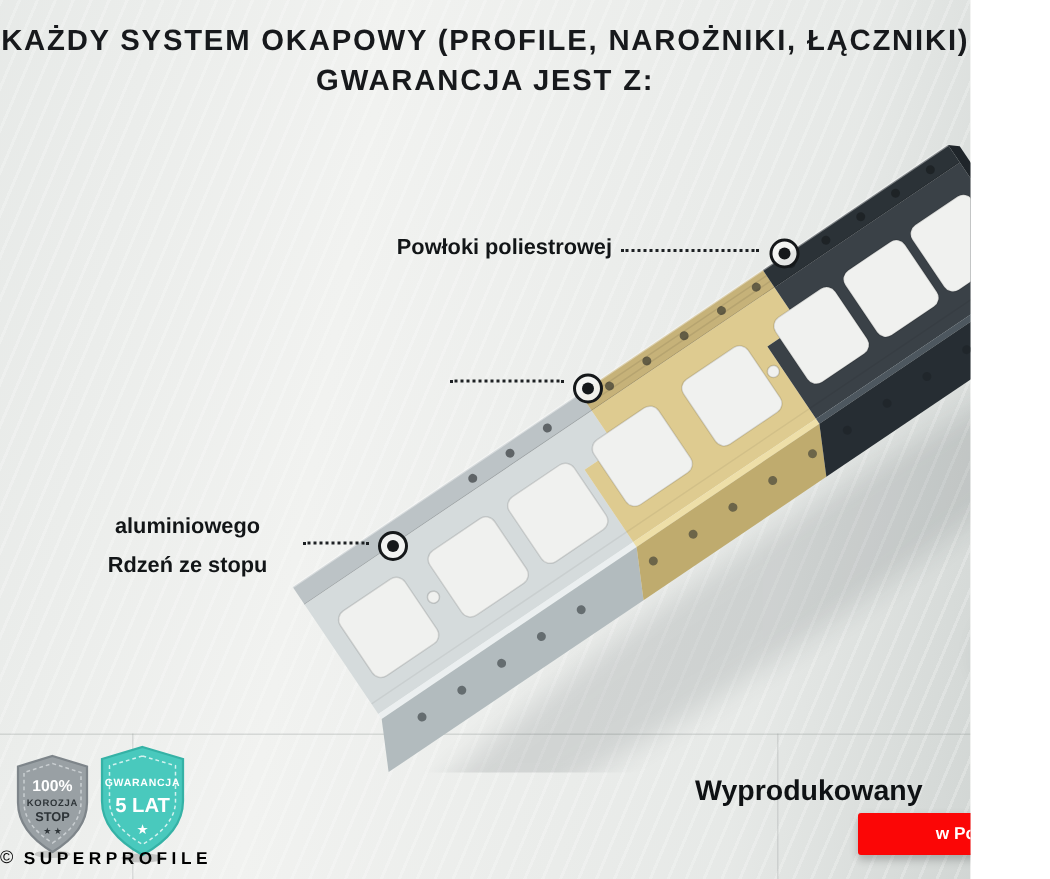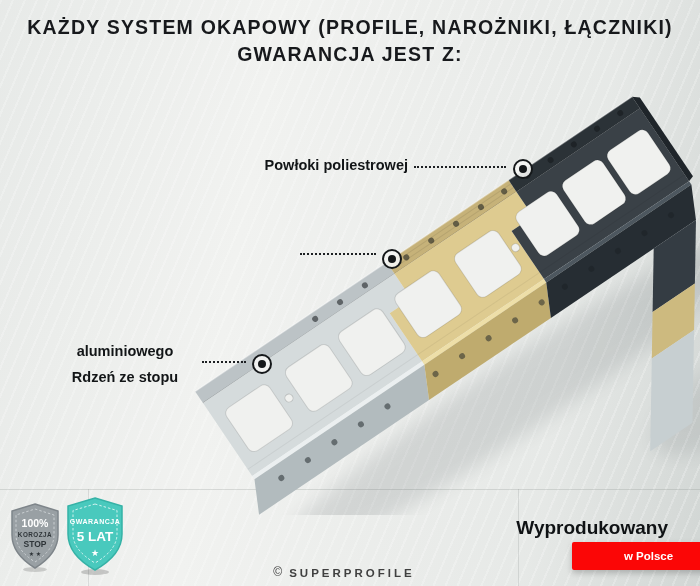--- a/index.html
+++ b/index.html
@@ -1,17 +1,17 @@
 <!DOCTYPE html>
 <html><head>
 <meta charset="utf-8">
 <style>
   html,body { margin:0; padding:0; }
   .stage {
-    position:relative; width:700px; height:586px;
+    position:relative; width:647px; height:586px;
     background:#f1f2f0; overflow:hidden;
     font-family:"Liberation Sans", sans-serif;
   }
   .tex-streaks {
     position:absolute; inset:0; pointer-events:none;
     background:repeating-linear-gradient(113deg,
       rgba(255,255,255,0.45) 0px, rgba(255,255,255,0.45) 2px,
       rgba(0,0,0,0) 2px, rgba(0,0,0,0) 11px);
     opacity:.5;
   }
@@ -51,21 +51,21 @@
   .badge2 { left:64px; top:496px; width:62px; height:80px; }
 
   .made-label { position:absolute; right:32px; top:517px; font-size:19px; font-weight:bold; color:#0f1214; }
   .made-button {
     position:absolute; left:572px; top:542px; width:123px; height:28px;
     background:#fb0606; color:#ffffff; font-size:11.5px; font-weight:bold;
     text-align:center; line-height:28px; border-radius:2px;
     box-shadow:0 3px 6px rgba(0,0,0,0.22); cursor:pointer;padding-left:15px;
   }
 
-  .footer { position:absolute; bottom:5px; left:0; right:12px; text-align:center; color:#404040; }
+  .footer { position:absolute; bottom:5px; left:0; right:12px; color:#000000; }
   .footer .copy { display:inline-block; font-size:12px; vertical-align:1px; margin-right:7px; }
   .footer .brand { font-size:11.5px; font-weight:bold; letter-spacing:3px; }
 </style>
 </head>
 <body>
 
 <div class="stage">
 
   <div class="tex-shade"></div>
   <div class="tex-streaks"></div>

